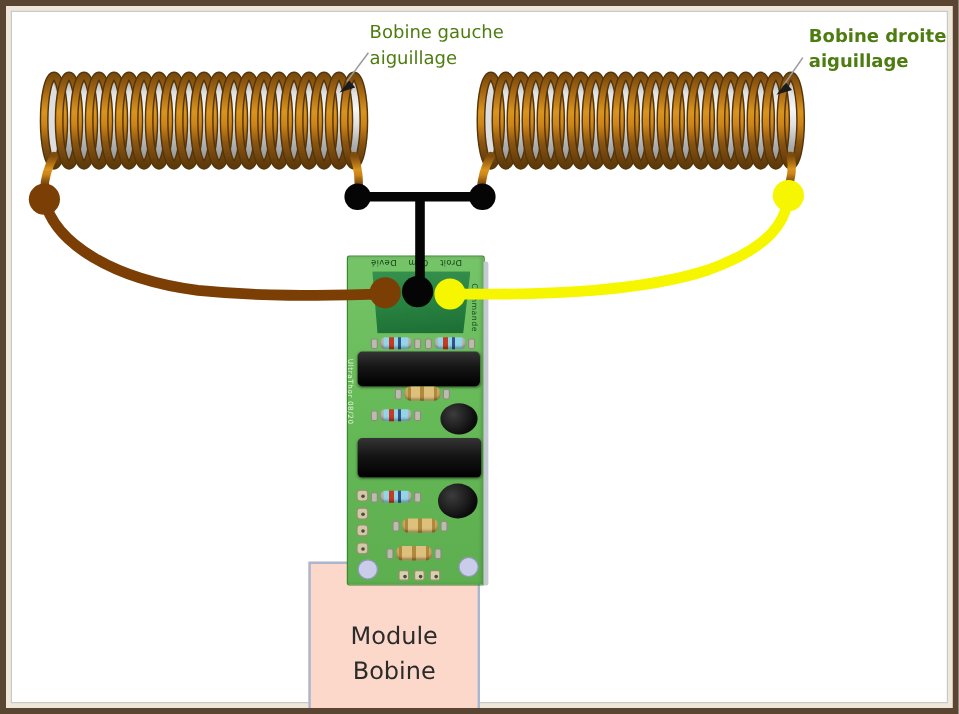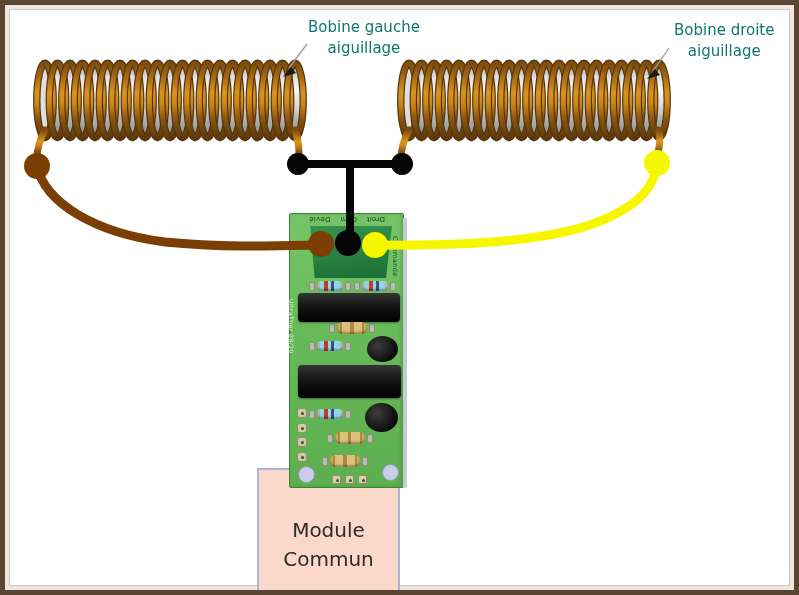--- a/index.html
+++ b/index.html
@@ -5,23 +5,23 @@
   html,body{margin:0;padding:0;background:#fff;}
   *{box-sizing:border-box;}
   .page{
     position:relative;width:799px;height:595px;background:#fff;
     border:5px solid var(--frame-outer,#594531);
     box-shadow:inset 0 0 0 4px var(--frame-inner,#efe8da), inset 0 0 0 5px #c9c9c9;
     overflow:hidden;
     font-family:"DejaVu Sans","Liberation Sans",sans-serif;
   }
   
-  .lbl{position:absolute;font-size:15px;line-height:21px;color:#0f766e;white-space:nowrap;text-align:center;}
+  .lbl{position:absolute;font-size:15px;line-height:21px;color:#4d7c0f;white-space:nowrap;}
   #label-coil-left{left:303px;top:12px;}
-  #label-coil-right{left:669px;top:15px;}
+  #label-coil-right{left:669px;top:15px;font-weight:bold;}
   #label-cca{left:408px;top:259px;}
   
   .module-box{
     position:absolute;left:252px;top:463px;width:143px;height:138px;
     background:var(--module-pink,#fbd8c9);
     border:2px solid var(--module-border,#a9b6cf);
     z-index:0;
   }
   .module-box .module-text{
     margin-top:46px;text-align:center;font-size:20px;line-height:29px;color:#2b2b2b;
@@ -79,21 +79,21 @@
   .labels-layer{position:absolute;inset:0;z-index:3;pointer-events:none;}
 </style>
 </head>
 <body>
 
 <div class="page">
 
   <div class="module-box">
     <div class="module-text">
       <div>Module</div>
-      <div>Commun</div>
+      <div>Bobine</div>
     </div>
   </div>
 
   <div class="pcb">
     <div class="silk-top">Droit Com Devié</div>
     <div class="terminal-block"></div>
 
     <div class="res-unit" style="left:19px;top:67px;">
       <div class="res-pad"></div>
       <div class="res-body blue"></div>

